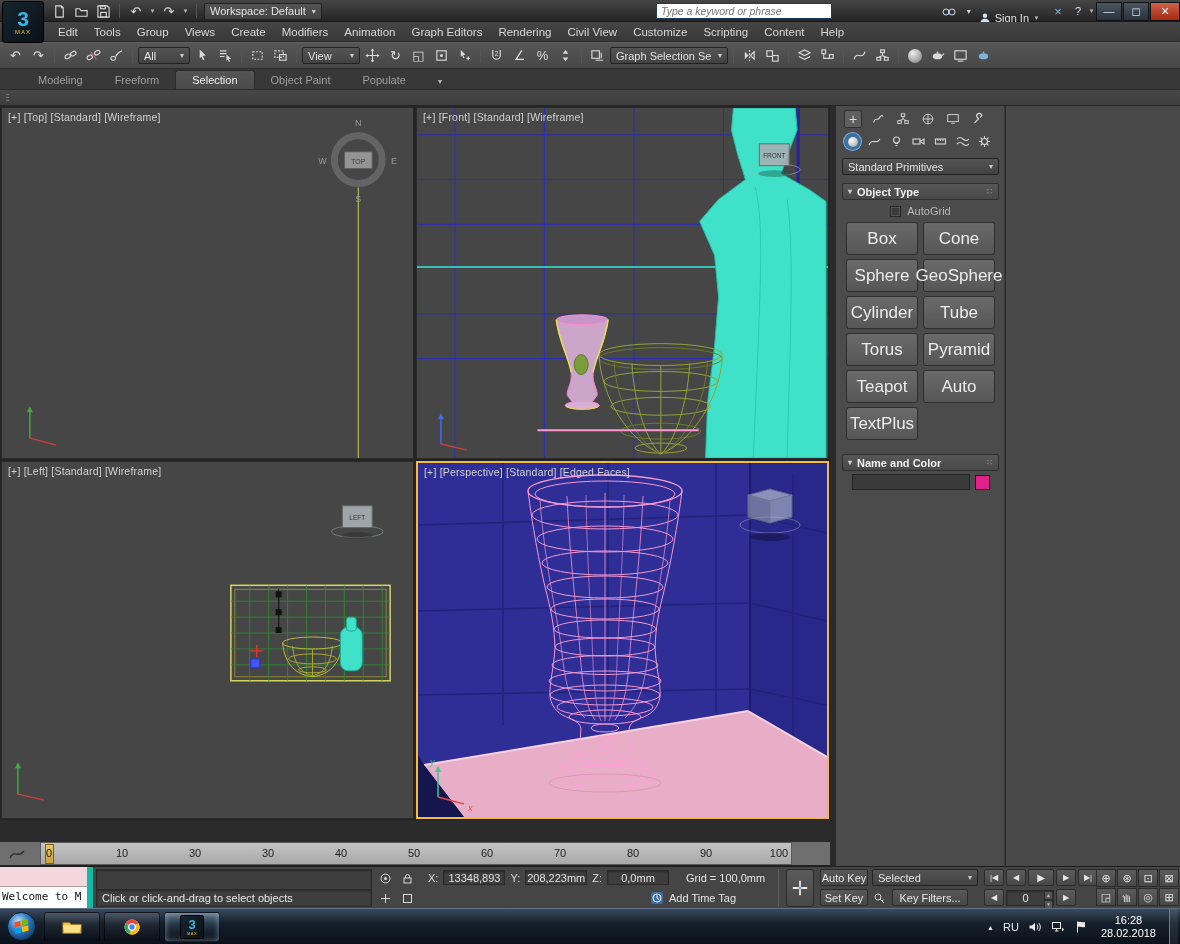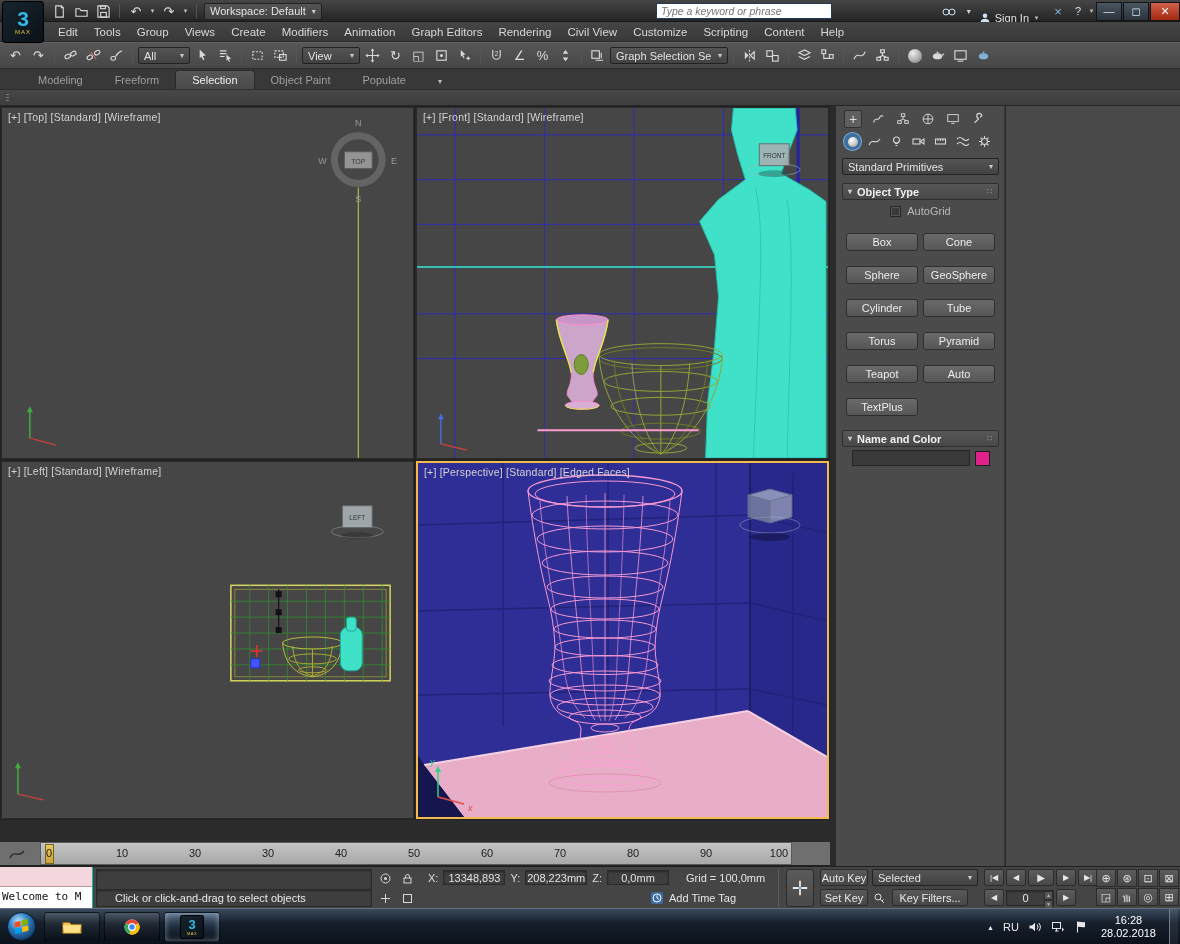--- a/index.html
+++ b/index.html
@@ -89,47 +89,47 @@
   .cp-dd { margin:3px 6px 8px 6px; width:157px; }
   .rollout { margin:0 6px 8px 6px; width:157px; }
   .ro-head { height:17px; background:linear-gradient(#575757,#484848); border:1px solid #2f2f2f; border-radius:2px;
     display:flex; align-items:center; gap:5px; padding:0 5px; color:#efefef; font-weight:bold; }
   .ro-head .arr { font-size:8px; color:#ccc; }
   .ro-grip { margin-left:auto; color:#8c8c8c; font-size:8px; letter-spacing:1px; }
   .ro-body { padding:5px 2px 6px 2px; }
   .ag-row { display:flex; align-items:center; gap:6px; justify-content:center; color:#b9b9b9; padding-bottom:5px; }
   .chk { width:11px; height:11px; background:#3a3a3a; border:1px solid #262626; box-shadow:inset 0 0 0 1px #555; }
   .btn-grid { display:grid; grid-template-columns:72px 72px; gap:4px 5px; justify-content:center; }
-  .obj-btn { height:18px; background:linear-gradient(#6a6a6a,#565656); border:1px solid #2e2e2e; border-radius:3px;
-    color:#ececec; display:flex; align-items:center; justify-content:center; font-size:11px;margin-top:11px; }
+  .obj-btn { height:33px; background:linear-gradient(#6a6a6a,#565656); border:1px solid #2e2e2e; border-radius:3px;
+    color:#ececec; display:flex; align-items:center; justify-content:center; font-size:17px; }
   .nc-row { display:flex; gap:5px; align-items:center; justify-content:center; padding-top:3px; }
   .name-field { width:118px; height:16px; background:#3a3a3a; border:1px solid #252525; color:#eee; padding:0 3px; font-family:"Liberation Sans",sans-serif; }
   .swatch { width:15px; height:15px; background:var(--accent,#e0218a); border:1px solid #1d1d1d; }
 
   
   .timeslider { position:absolute; left:0; top:820px; width:830px; height:22px; background:#3d3d3d;
     border-top:1px solid #555; border-bottom:1px solid #272727; }
   .ts-btn { position:absolute; top:3px; width:11px; height:16px; background:#565656; border:1px solid #2c2c2c;
     color:#ccc; font-size:7px; display:flex; align-items:center; justify-content:center; }
   .ts-handle { position:absolute; left:15px; top:2px; width:116px; height:17px; background:linear-gradient(#757575,#5c5c5c);
     border:1px solid #2a2a2a; border-radius:2px; color:#f2f2f2; display:flex; align-items:center; justify-content:center; }
   .trackbar { position:absolute; left:0; top:842px; width:830px; height:24px; background:#6f6f6f; border-bottom:1px solid #222; }
   .ruler { position:absolute; left:40px; top:0; width:752px; height:23px; background:linear-gradient(#c4c4c4,#a8a8a8); border:1px solid #5a5a5a; }
   .tick { position:absolute; top:4px; transform:translateX(-50%); color:#1d1d1d; font-size:11px; }
   .frame-marker { position:absolute; left:4px; top:1px; width:9px; height:20px; background:linear-gradient(#e7c95e,#c9a23a); border:1px solid #7a611c; }
   .tb-capicon { position:absolute; left:9px; top:4px; width:16px; height:16px; }
 
   
   .statusbar { position:absolute; left:0; top:866px; width:1180px; height:42px; background:#454545; border-top:1px solid #1f1f1f; }
-  .sb-listener { position:absolute; left:0; top:0; width:93px; height:42px; border-right:1px solid #14b8a6; }
+  .sb-listener { position:absolute; left:0; top:0; width:93px; height:42px; border-right:6px solid #14b8a6; }
   .lst-top { height:20px; background:#f3d7dc; border-bottom:1px solid #b99; }
   .lst-bot { height:21px; background:#fff; color:#111; font-family:"DejaVu Sans Mono", monospace; font-size:11px; padding:3px 2px; }
   .sb-field { background:#3e3e3e; border:1px solid #2a2a2a; box-shadow:inset 0 1px 2px rgba(0,0,0,.35); color:#e2e2e2; }
   .sb-prompt1 { position:absolute; left:96px; top:2px; width:276px; height:18px; line-height:17px; padding:16px 5px; }
-  .sb-prompt2 { position:absolute; left:96px; top:22px; width:276px; height:18px; line-height:17px; padding:0 18px; color:#e8e8e8; }
+  .sb-prompt2 { position:absolute; left:96px; top:22px; width:276px; height:18px; line-height:17px; padding:0 5px; color:#e8e8e8; }
   .sb-mini { position:absolute; width:18px; height:16px; display:flex; align-items:center; justify-content:center; }
   .sb-mini svg { width:13px; height:13px; }
   .sb-coords { position:absolute; left:428px; top:3px; display:flex; align-items:center; gap:5px; }
   .coord-box { width:62px; height:15px; text-align:center; line-height:14px; }
   .sb-grid { position:absolute; left:686px; top:5px; color:#e5e5e5; }
   .sb-ttag-ico { position:absolute; left:650px; top:24px; width:14px; height:14px; }
   .sb-ttag { position:absolute; left:669px; top:25px; color:#e5e5e5; }
   .sb-sep { position:absolute; left:778px; top:2px; width:1px; height:38px; background:#2b2b2b; border-right:1px solid #5a5a5a; }
   .bigplus { position:absolute; left:786px; top:2px; width:28px; height:38px; background:linear-gradient(#5a5a5a,#494949);
     border:1px solid #2b2b2b; border-radius:3px; display:flex; align-items:center; justify-content:center; }

